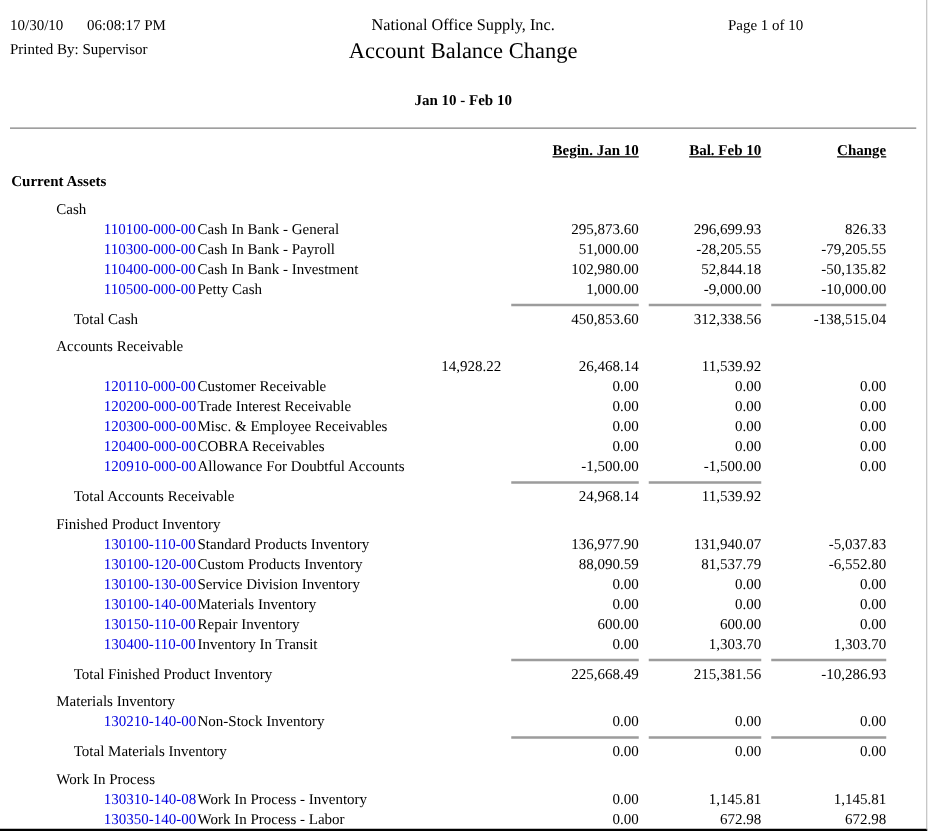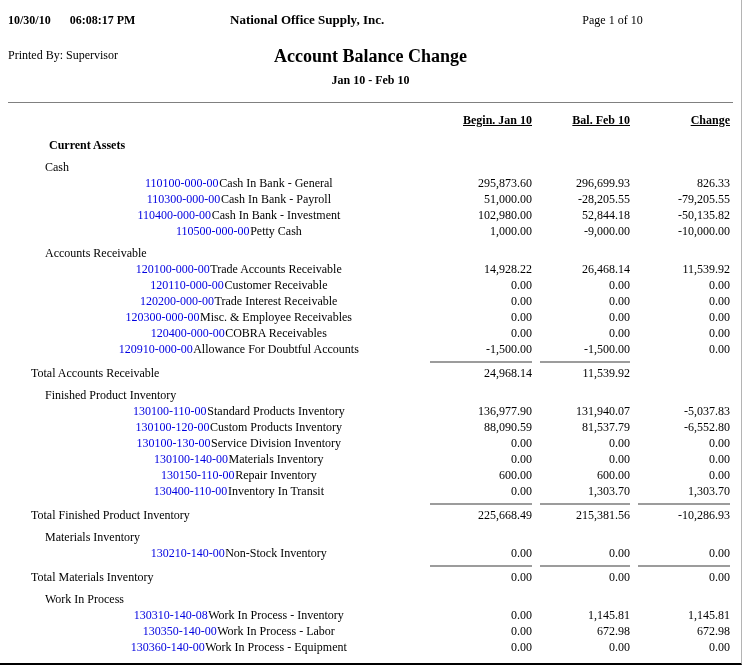--- a/index.html
+++ b/index.html
@@ -16,56 +16,57 @@
     border-right: 1px solid #b4b4b4;
     border-bottom: 2px solid #000000;
   }
   
   .hdr { padding-top: 12px; }
   .hdr-line1 {
     display: grid;
     grid-template-columns: 230px 1fr 230px;
     align-items: baseline;
   }
-  .hdr-left { padding-left: 8px; font-weight: bold; }
+  .hdr-left { padding-left: 8px; }
   .hdr-date { display: inline-block; }
   .hdr-time { display: inline-block; margin-left: 16px; }
-  .hdr-company { font-weight: bold; font-size: 13px; }
+  .hdr-company { text-align: center; font-weight: normal; font-size: 13px; }
   .hdr-page { text-align: center; padding-right: 27px; }
   .hdr-line2 {
     display: grid;
     grid-template-columns: 230px 1fr 230px;
     align-items: start;
-    margin-top: 18px;
+    margin-top: 2px;
   }
   .hdr-printedby { padding-left: 8px; padding-top: 2px; }
-  .hdr-title { text-align: center; font-weight: bold; font-size: 18px; }
-  .hdr-sub { text-align: center; font-weight: bold; font-size: 12px; margin-top: 6px; }
+  .hdr-title { text-align: center; font-weight: normal; font-size: 18px; }
+  .hdr-sub { text-align: center; font-weight: bold; font-size: 12px; margin-top: 22px; }
   .hdr-rule {
     height: 0;
     border-top: 1px solid #808080;
     margin: 14px 8px 0 8px;
   }
   
   .grid-row {
     display: grid;
     grid-template-columns: 1fr 102px 90px 92px;
     column-gap: 8px;
-    padding-right: 11px;
+    padding-right: 32px;
     line-height: 16px;
+    margin-left: 28px;
   }
   .num { text-align: right; white-space: nowrap; }
   .col-hdr-row { margin-top: 9px; font-weight: bold; }
   .col-hdr-row .num span { text-decoration: underline; }
   
   .report { margin-top: 4px; }
-  .group-hdr { font-weight: bold; padding-left: 9px; line-height: 16px; margin-top: 9px; margin-left: 40px; }
+  .group-hdr { font-weight: bold; padding-left: 9px; line-height: 16px; margin-top: 9px; }
   .section-title { padding-left: 31px; line-height: 16px; margin-top: 6px; margin-left: 14px; }
   .acct-row { height: 16px; }
-  .acct-label { padding-left: 55px; white-space: nowrap; text-align: center; }
+  .acct-label { padding-left: 55px; white-space: nowrap; }
   .acct-num {
     display: inline-block;
     width: 75px;
     color: #0000e0;
     text-decoration: none;
     cursor: pointer;
   }
   .acct-desc { color: #000; }
   .total-row { margin-top: 4px; margin-bottom: 2px; }
   .total-row .num {
@@ -140,29 +141,32 @@
   <div class="grid-row acct-row">
     <div class="acct-label">
       <span class="acct-num">110500-000-00</span><span class="acct-desc">Petty Cash</span>
     </div>
     <div class="num">1,000.00</div>
     <div class="num">-9,000.00</div>
     <div class="num">-10,000.00</div>
   </div>
 </div>
 
+  <div class="grid-row total-row">
+    <div class="total-label">Total Cash</div>
+    <div class="num">450,853.60</div>
+    <div class="num">312,338.56</div>
+    <div class="num">-138,515.04</div>
+  </div>
 </div>
 
   <div>
     <div class="section-title">Accounts Receivable</div>
     <div class="accounts">
   <div class="grid-row acct-row">
-    <div class="acct-label">
-      <span class="acct-num">120100-000-00</span><span class="acct-desc">Trade Accounts Receivable</span>
-    </div>
     <div class="num">14,928.22</div>
     <div class="num">26,468.14</div>
     <div class="num">11,539.92</div>
   </div>
 
   <div class="grid-row acct-row">
     <div class="acct-label">
       <span class="acct-num">120110-000-00</span><span class="acct-desc">Customer Receivable</span>
     </div>
     <div class="num">0.00</div>

